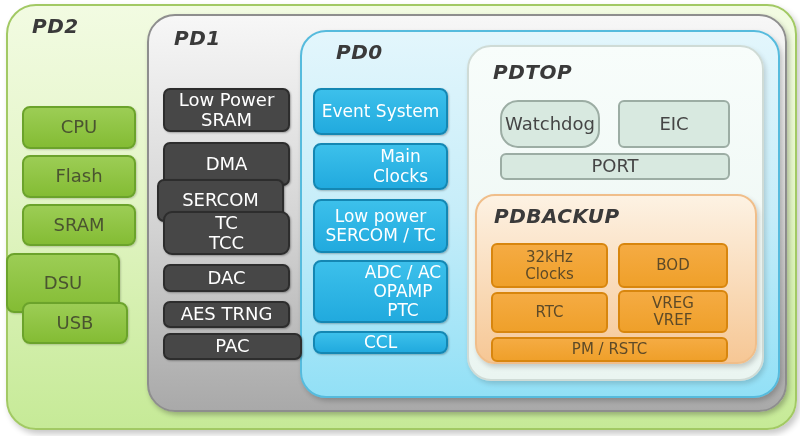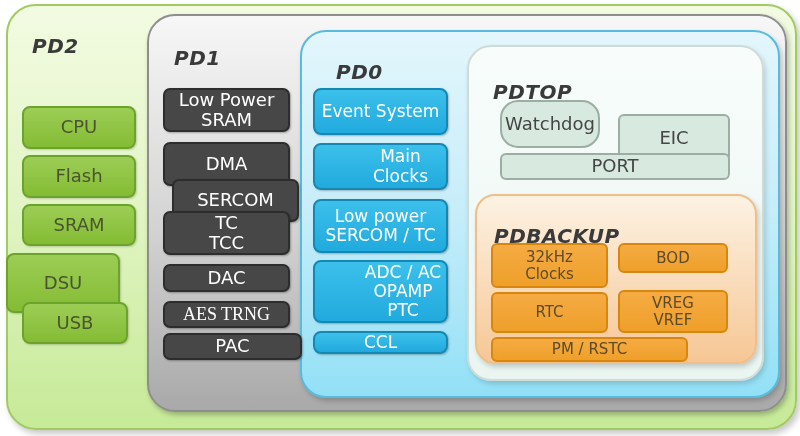--- a/index.html
+++ b/index.html
@@ -3,21 +3,21 @@
 <meta charset="utf-8">
 <style>
   html,body{margin:0;padding:0;}
   body{
     width:800px;height:436px;background:#ffffff;position:relative;overflow:hidden;
     font-family:"DejaVu Sans","Liberation Sans",sans-serif;
   }
   .panel{position:absolute;box-sizing:border-box;}
   .panel-label{
     position:absolute;font-weight:bold;font-style:italic;color:#3a3a3a;
-    font-size:20px;letter-spacing:.5px;white-space:nowrap;margin-top:20px;
+    font-size:20px;letter-spacing:.5px;white-space:nowrap;
   }
   .block{
     position:absolute;box-sizing:border-box;display:flex;align-items:center;justify-content:center;
     text-align:center;white-space:pre-line;line-height:1.12;border-radius:8px;
   }
   
   #pd2{
     left:6px;top:4px;width:791px;height:426px;border-radius:30px;
     border:2px solid #a2c964;
     background:linear-gradient(180deg,#f2fbe2 0%,#e3f5c6 45%,#c6ea97 100%);
@@ -98,40 +98,40 @@
 
 <div class="block g-block" style="left:22px;top:106px;width:114px;height:43px;">CPU</div>
 <div class="block g-block" style="left:22px;top:155px;width:114px;height:43px;">Flash</div>
 <div class="block g-block" style="left:22px;top:204px;width:114px;height:42px;">SRAM</div>
 <div class="block g-block" style="left:6px;top:253px;width:114px;height:60px;">DSU</div>
 <div class="block g-block" style="left:22px;top:302px;width:106px;height:42px;">USB</div>
 
 <div class="block d-block" style="left:163px;top:88px;width:127px;height:44px;">Low Power
 SRAM</div>
 <div class="block d-block" style="left:163px;top:142px;width:127px;height:44px;">DMA</div>
-<div class="block d-block" style="left:172px;top:179px;width:127px;height:43px;">SERCOM</div>
-<div class="block d-block" style="left:163px;top:211px;width:127px;height:44px;">TC
+<div class="block d-block" style="left:157px;top:179px;width:127px;height:43px;">SERCOM</div>
+<div class="block d-block" style="left:163px;top:211px;width:127px;height:44px;border-radius:9px;">TC
 TCC</div>
 <div class="block d-block" style="left:163px;top:264px;width:127px;height:28px;">DAC</div>
-<div class="block d-block" style="left:163px;top:301px;width:127px;height:27px;font-family:Liberation Serif, serif;">AES TRNG</div>
+<div class="block d-block" style="left:163px;top:301px;width:127px;height:27px;">AES TRNG</div>
 <div class="block d-block" style="left:163px;top:333px;width:139px;height:27px;">PAC</div>
 
 <div class="block c-block" style="left:313px;top:88px;width:135px;height:47px;">Event System</div>
 <div class="block c-block" style="left:313px;top:143px;width:135px;height:47px;padding-left:40px;">Main
 Clocks</div>
 <div class="block c-block" style="left:313px;top:199px;width:135px;height:54px;">Low power
 SERCOM / TC</div>
 <div class="block c-block" style="left:313px;top:260px;width:135px;height:63px;padding-left:45px;">ADC / AC
 OPAMP
 PTC</div>
 <div class="block c-block" style="left:313px;top:331px;width:135px;height:23px;">CCL</div>
 
 <div class="block s-block" style="left:500px;top:100px;width:100px;height:48px;border-radius:18px;">Watchdog</div>
-<div class="block s-block" style="left:618px;top:100px;width:112px;height:48px;margin-top:14px;">EIC</div>
+<div class="block s-block" style="left:618px;top:100px;width:112px;height:48px;">EIC</div>
 <div class="block s-block" style="left:500px;top:153px;width:230px;height:27px;">PORT</div>
 
 <div class="block o-block" style="left:491px;top:243px;width:117px;height:45px;">32kHz
 Clocks</div>
-<div class="block o-block" style="left:618px;top:243px;width:110px;height:30px;">BOD</div>
+<div class="block o-block" style="left:618px;top:243px;width:110px;height:45px;">BOD</div>
 <div class="block o-block" style="left:491px;top:292px;width:117px;height:41px;">RTC</div>
 <div class="block o-block" style="left:618px;top:290px;width:110px;height:43px;">VREG
 VREF</div>
-<div class="block o-block" style="left:491px;top:337px;width:197px;height:25px;">PM / RSTC</div>
+<div class="block o-block" style="left:491px;top:337px;width:237px;height:25px;">PM / RSTC</div>
 
 </body></html>

